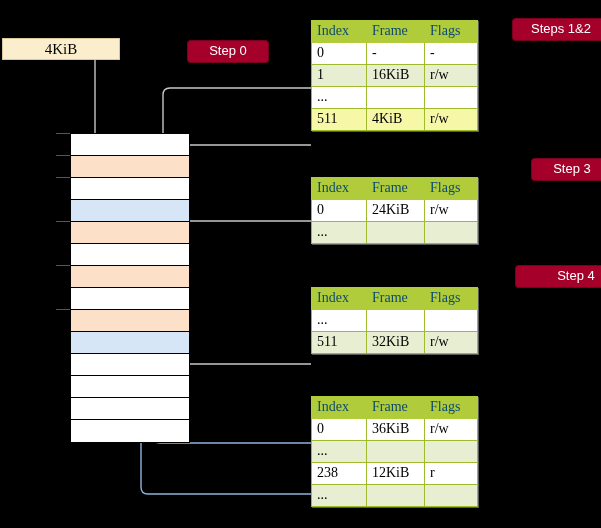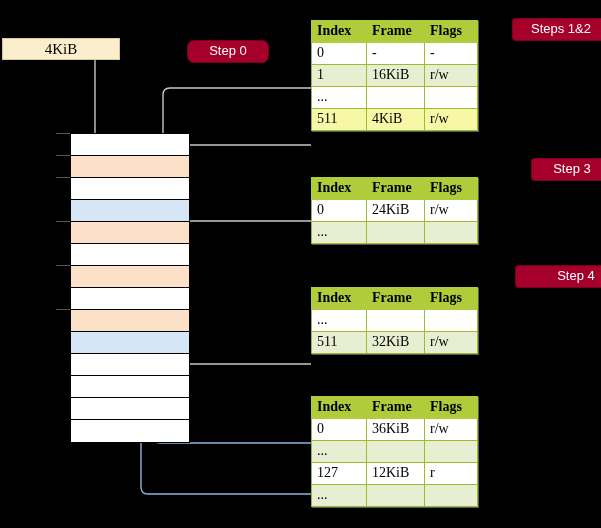--- a/index.html
+++ b/index.html
@@ -52,22 +52,22 @@
     border:1px solid #9dbb2c;
     padding:2px 5px 3px 5px;
     text-align:left;
     height:19px;
     box-sizing:border-box;
     vertical-align:middle;
     white-space:nowrap;
   }
   .ptable th{
     background:#b0cc3a;
-    color:#000000;
-    font-weight:bold;
+    color:#0c4a6e;
+    font-weight:normal;
     font-size:14px;
     border-color:#b0cc3a;
   }
   .ptable td.c-idx{width:55px;}
   .ptable td.c-frm{width:58px;}
   .ptable td.c-flg{width:53px;}
   .ptable th.c-idx{width:55px;}
   .ptable th.c-frm{width:58px;}
   .ptable th.c-flg{width:53px;}
   tr.alt td{background:#e8eed2;}
@@ -156,21 +156,21 @@
   <div id="tickholder">
       <div class="tick" style="top: 133px;"></div>
       <div class="tick" style="top: 155px;"></div>
       <div class="tick" style="top: 177px;"></div>
       <div class="tick" style="top: 221px;"></div>
       <div class="tick" style="top: 265px;"></div>
       <div class="tick" style="top: 309px;"></div>
     </div>
 
   <div id="badgeholder">
-      <div class="badge" style="left: 188px; top: 41px; width: 62px; border-radius: 6px;"><span>Step 0</span></div>
+      <div class="badge" style="left: 188px; top: 41px; width: 62px;"><span>Step 0</span></div>
       <div class="badge" style="left: 513px; top: 19px; width: 78px;"><span>Steps 1&amp;2</span></div>
       <div class="badge" style="left: 532px; top: 159px; width: 62px;"><span>Step 3</span></div>
       <div class="badge" style="left: 516px; top: 266px; width: 62px; padding-left: 29px;"><span>Step 4</span></div>
     </div>
 
   <div id="tableholder">
       <table class="ptable" style="left: 311px; top: 20px;">
         <thead>
           <tr>
             <th class="c-idx">Index</th>
@@ -256,21 +256,21 @@
             <td class="c-idx">0</td>
             <td class="c-frm">36KiB</td>
             <td class="c-flg">r/w</td>
           </tr>
           <tr class="alt">
             <td class="c-idx">...</td>
             <td class="c-frm"></td>
             <td class="c-flg"></td>
           </tr>
           <tr class="plain">
-            <td class="c-idx">127</td>
+            <td class="c-idx">238</td>
             <td class="c-frm">12KiB</td>
             <td class="c-flg">r</td>
           </tr>
           <tr class="alt">
             <td class="c-idx">...</td>
             <td class="c-frm"></td>
             <td class="c-flg"></td>
           </tr>
         </tbody>
       </table>

